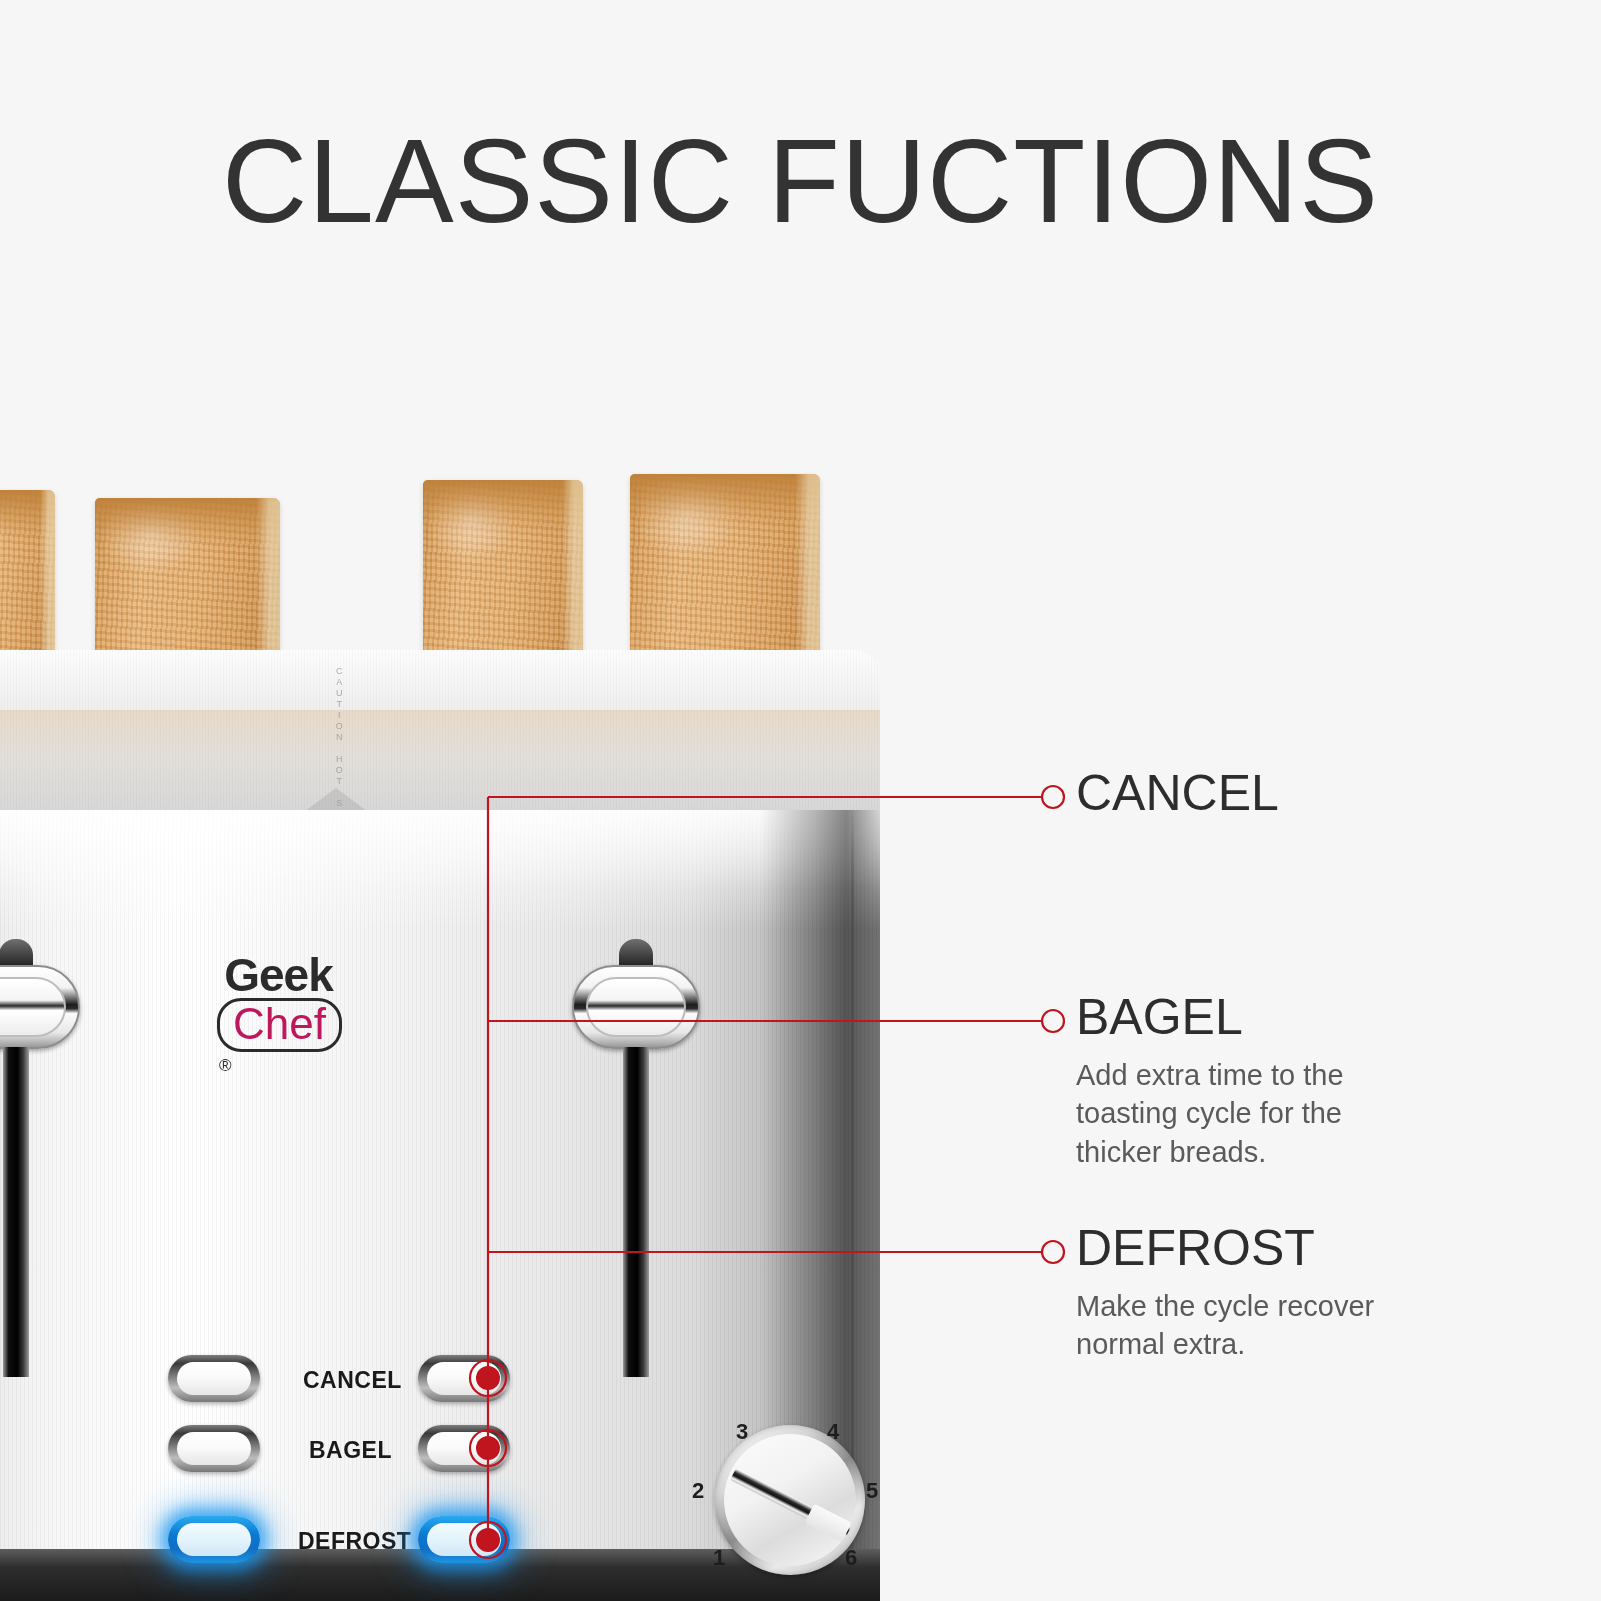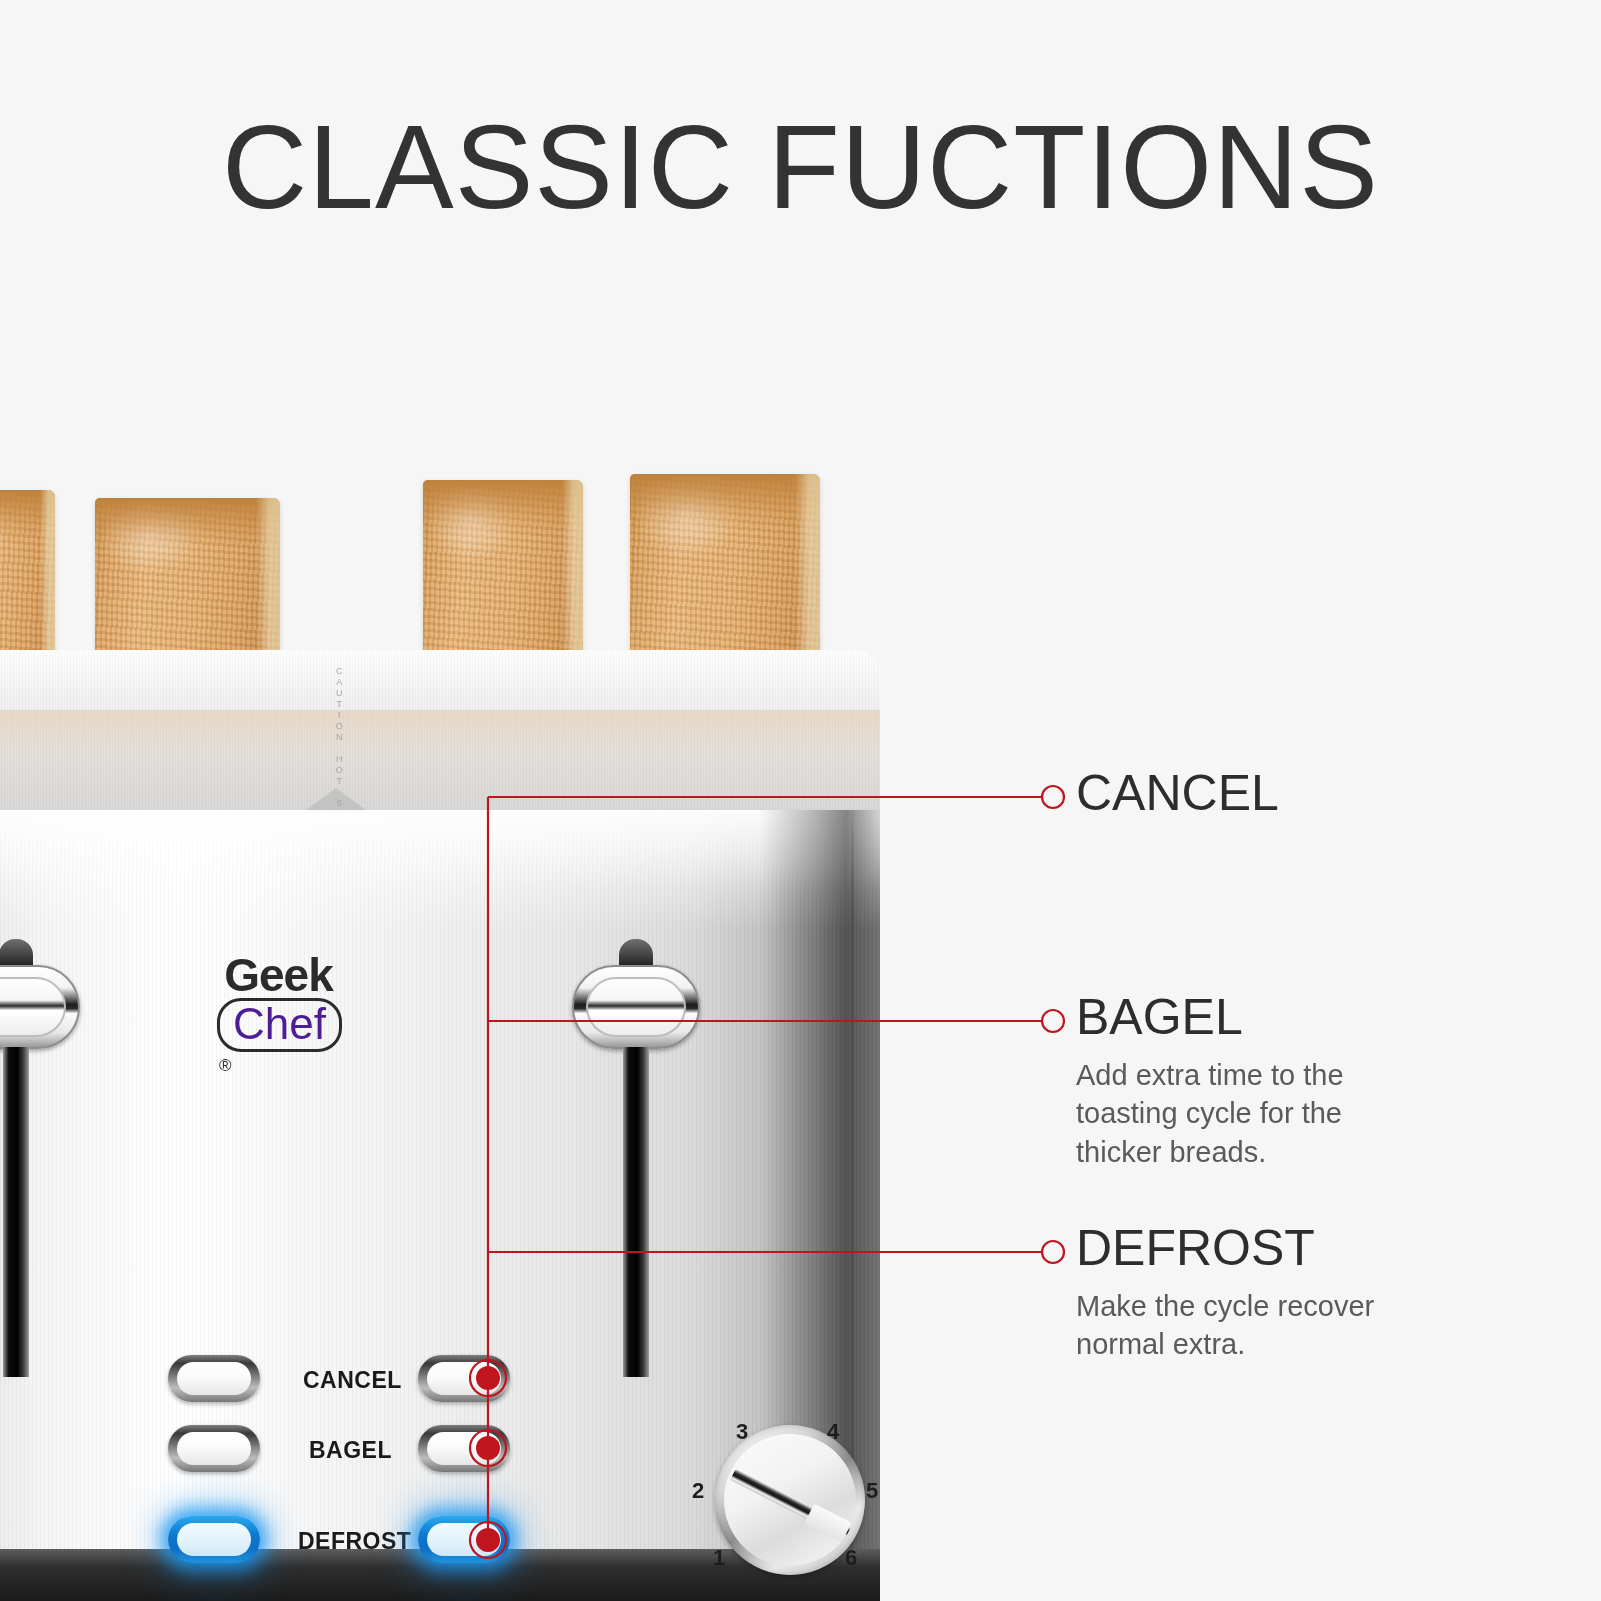--- a/index.html
+++ b/index.html
@@ -8,21 +8,21 @@
     background:#f6f6f6;
     font-family:"Liberation Sans", sans-serif;
     overflow:hidden;
     position:relative;
   }
   #stage{position:absolute;inset:0;overflow:hidden;}
 
   
   .header{position:absolute;left:0;top:0;width:1601px;text-align:center;}
   .title{
-    margin:0;padding:0;
+    margin:14px;padding:0;
     font-size:118px;font-weight:400;letter-spacing:1px;
     color:#333333;line-height:1.0;
     padding-top:108px;
     white-space:nowrap;
   }
   .subtitle{
     margin:0;padding:0;
     font-size:49px;font-weight:400;color:#5b5b5b;
     line-height:1.28;padding-top:38px;
   }
@@ -114,21 +114,21 @@
     background:linear-gradient(180deg,#5d5d5d 0%,#2e2e2e 35%,#1b1b1b 100%);
   }
 
   
   .logo{position:absolute;left:215px;top:952px;display:flex;align-items:center;flex-direction:column;}
   .logo .geek{font-size:46px;font-weight:bold;color:#2b2b2b;letter-spacing:-1px;line-height:1;}
   .logo .chefbox{
     border:3px solid #2b2b2b;border-radius:24px;
     padding:1px 13px 3px 13px;margin-left:2px;
   }
-  .logo .chef{font-size:44px;font-weight:400;color:#4c1d95;line-height:1;}
+  .logo .chef{font-size:44px;font-weight:400;color:#be185d;line-height:1;}
   .logo .reg{font-size:17px;color:#2b2b2b;margin-left:4px;align-self:flex-start;margin-top:4px;}
 
   
   .lever{position:absolute;}
   .lever .knob{
     position:relative;width:128px;height:84px;border-radius:42px;
     background:linear-gradient(180deg,#ffffff 0%,#f2f2f2 26%,#1d1d1d 47%,#2c2c2c 52%,#fbfbfb 58%,#e8e8e8 82%,#9a9a9a 100%);
     box-shadow:0 2px 4px rgba(0,0,0,.35);
     border:2px solid #8d8d8d;box-sizing:border-box;
   }

